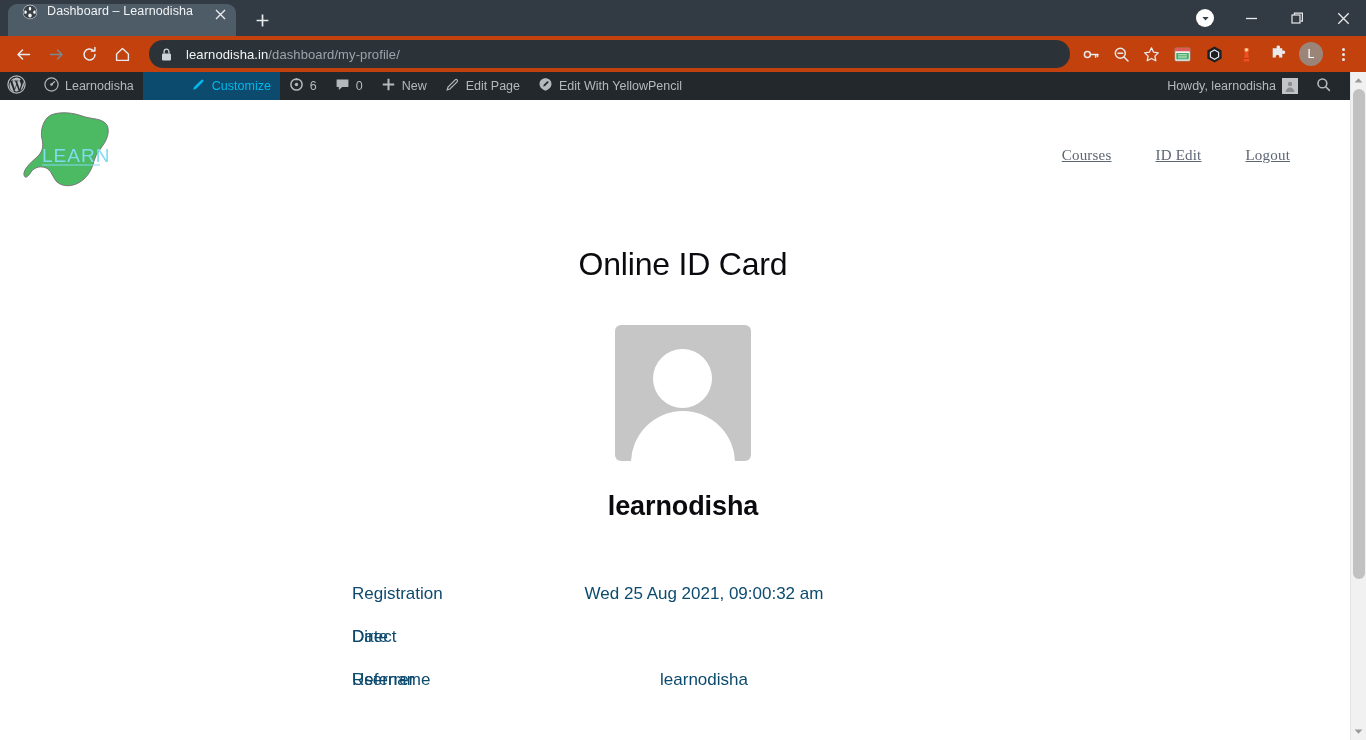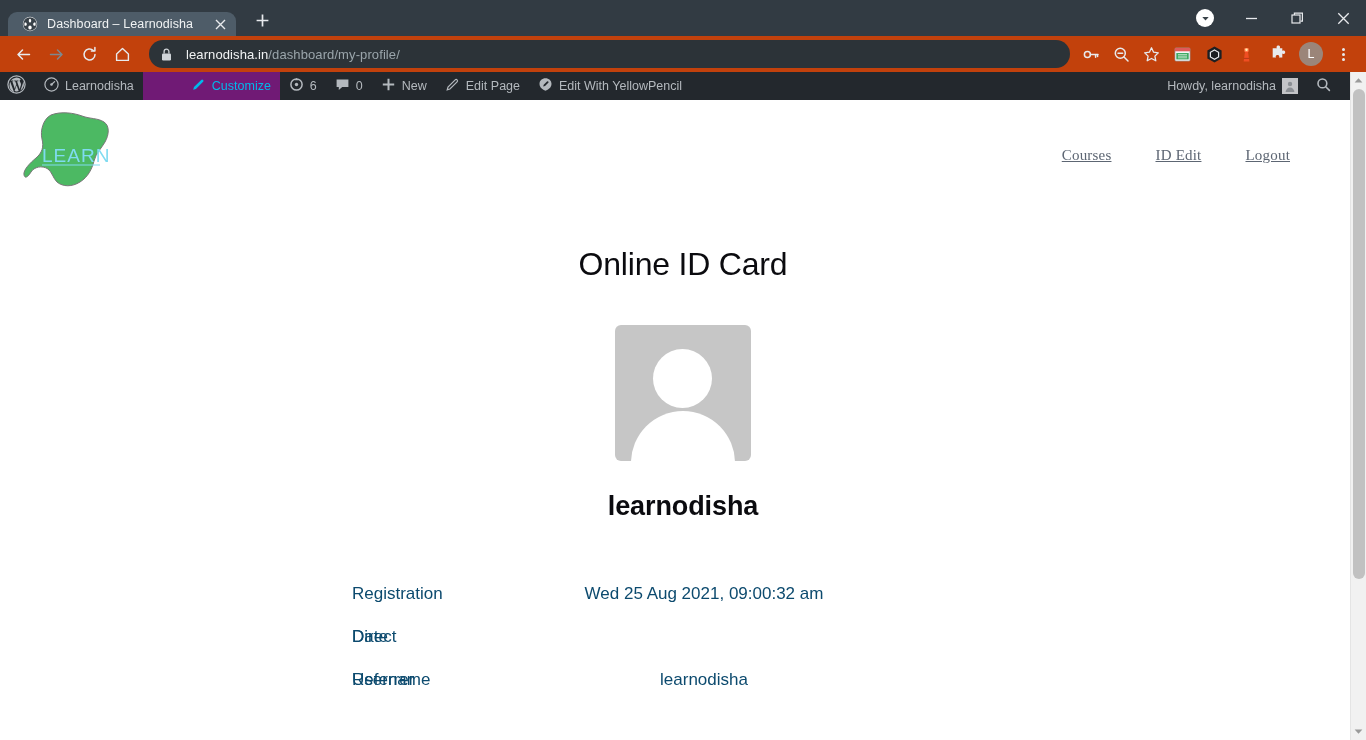--- a/index.html
+++ b/index.html
@@ -16,25 +16,25 @@
   
   .tabstrip {
     height: 36px;
     background: #323b43;
     display: flex;
     align-items: flex-end;
     position: relative;
   }
   .tab {
     width: 228px;
-    height: 24px;
+    height: 32px;
     background: #4e5c68;
     border-radius: 9px 9px 0 0;
     display: flex;
-    align-items: center;
+    align-items: flex-start;
     padding: 0 6px 0 14px;
     margin-left: 8px;
     position: relative;
   }
   .tab-favicon {
     width: 16px; height: 16px;
     flex: 0 0 16px;
     display: flex; align-items: center; justify-content: center;
     margin-right: 9px;
   }
@@ -152,21 +152,21 @@
   }
   .ab-item {
     display: flex;
     align-items: center;
     height: 28px;
     padding: 0 9px;
     gap: 6px;
     white-space: nowrap;
   }
   .ab-item.wp-logo { padding: 0 9px 0 7px; }
-  .ab-item.active { background: #701a75; color: #00b9eb; padding-left: 48px; }
+  .ab-item.active { background: #0c4a6e; color: #00b9eb; padding-left: 48px; }
   .ab-item.active .ab-lbl { color: #00b9eb; }
   .ab-lbl { color: #b4b9be; }
   .ab-right {
     margin-left: auto;
     display: flex;
   }
   .ab-avatar {
     width: 16px; height: 16px;
     background: #c3c4c7;
     display: flex; align-items: center; justify-content: center;

